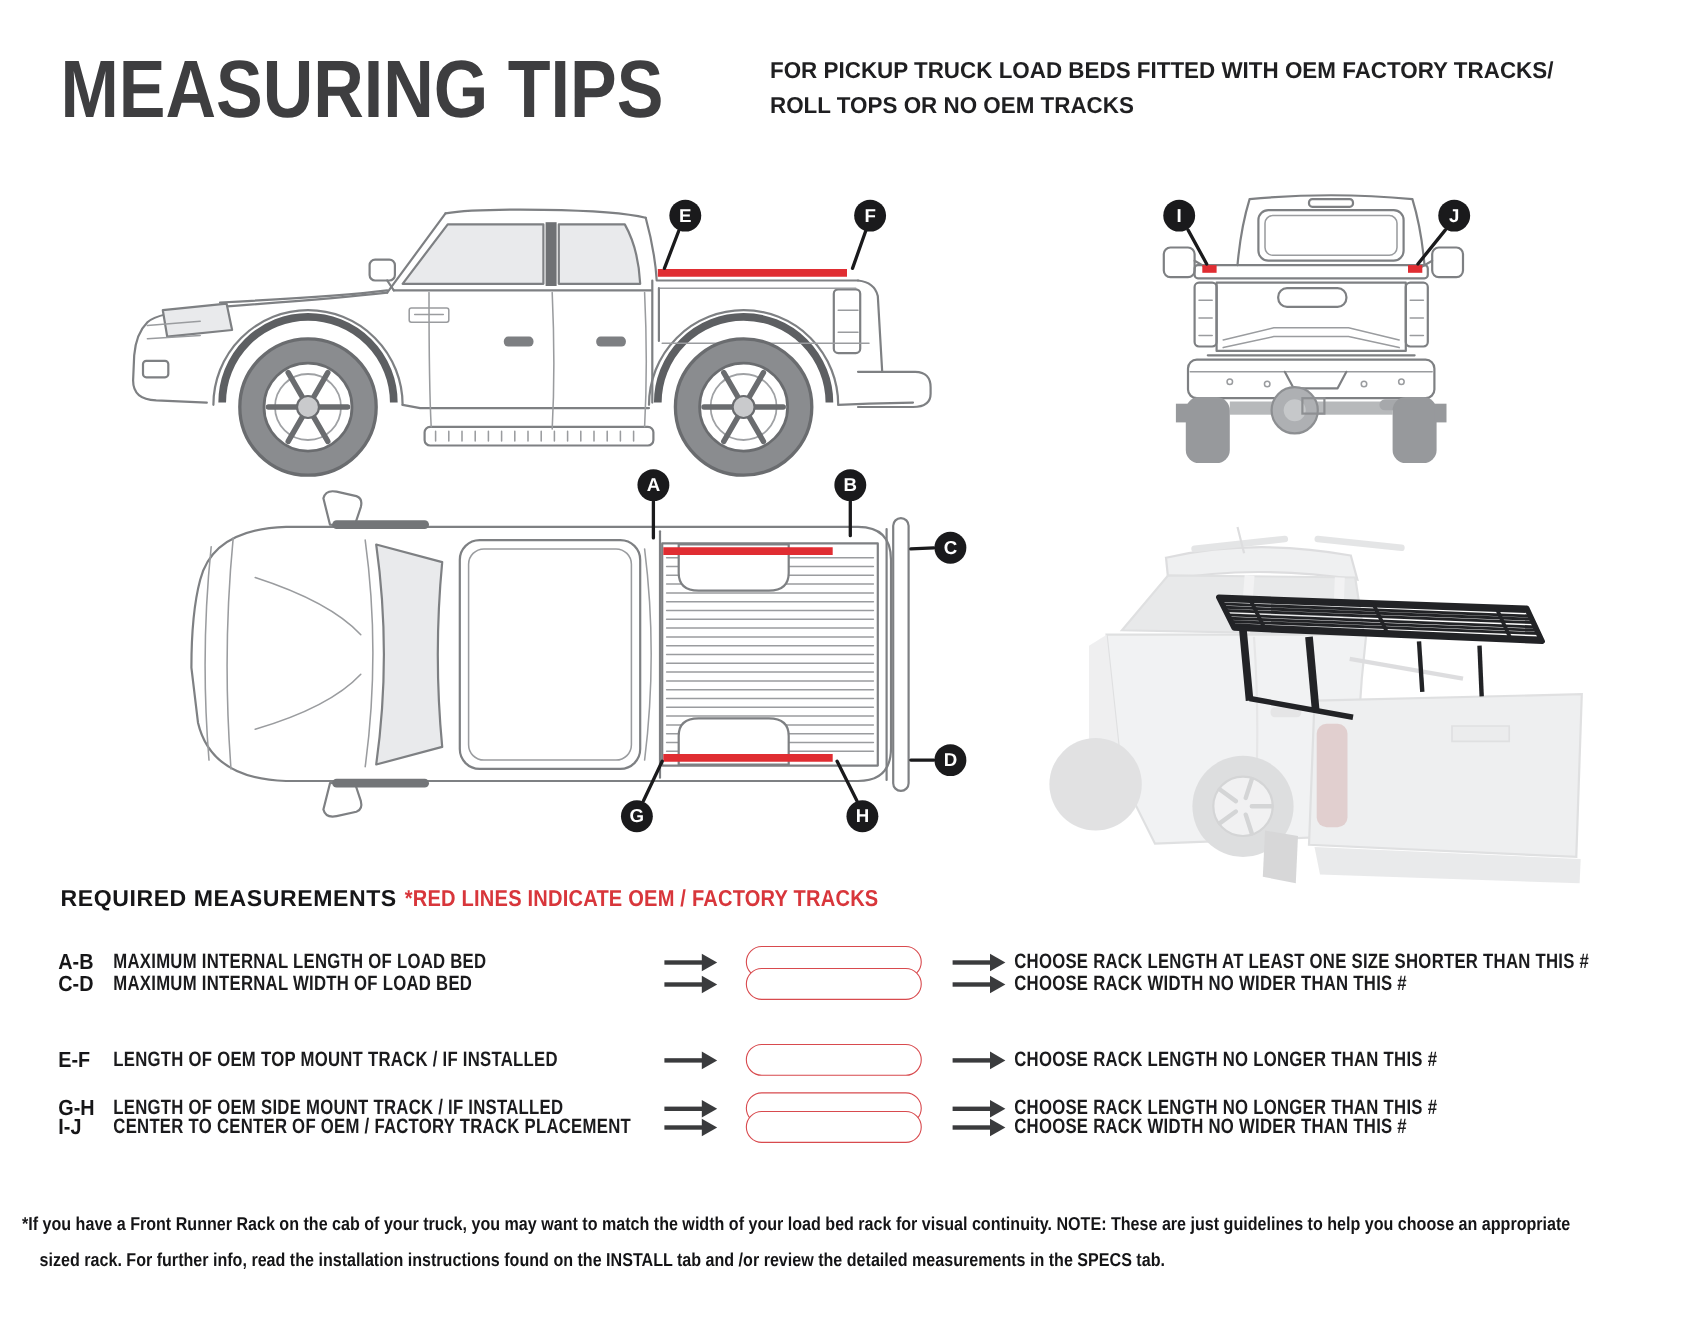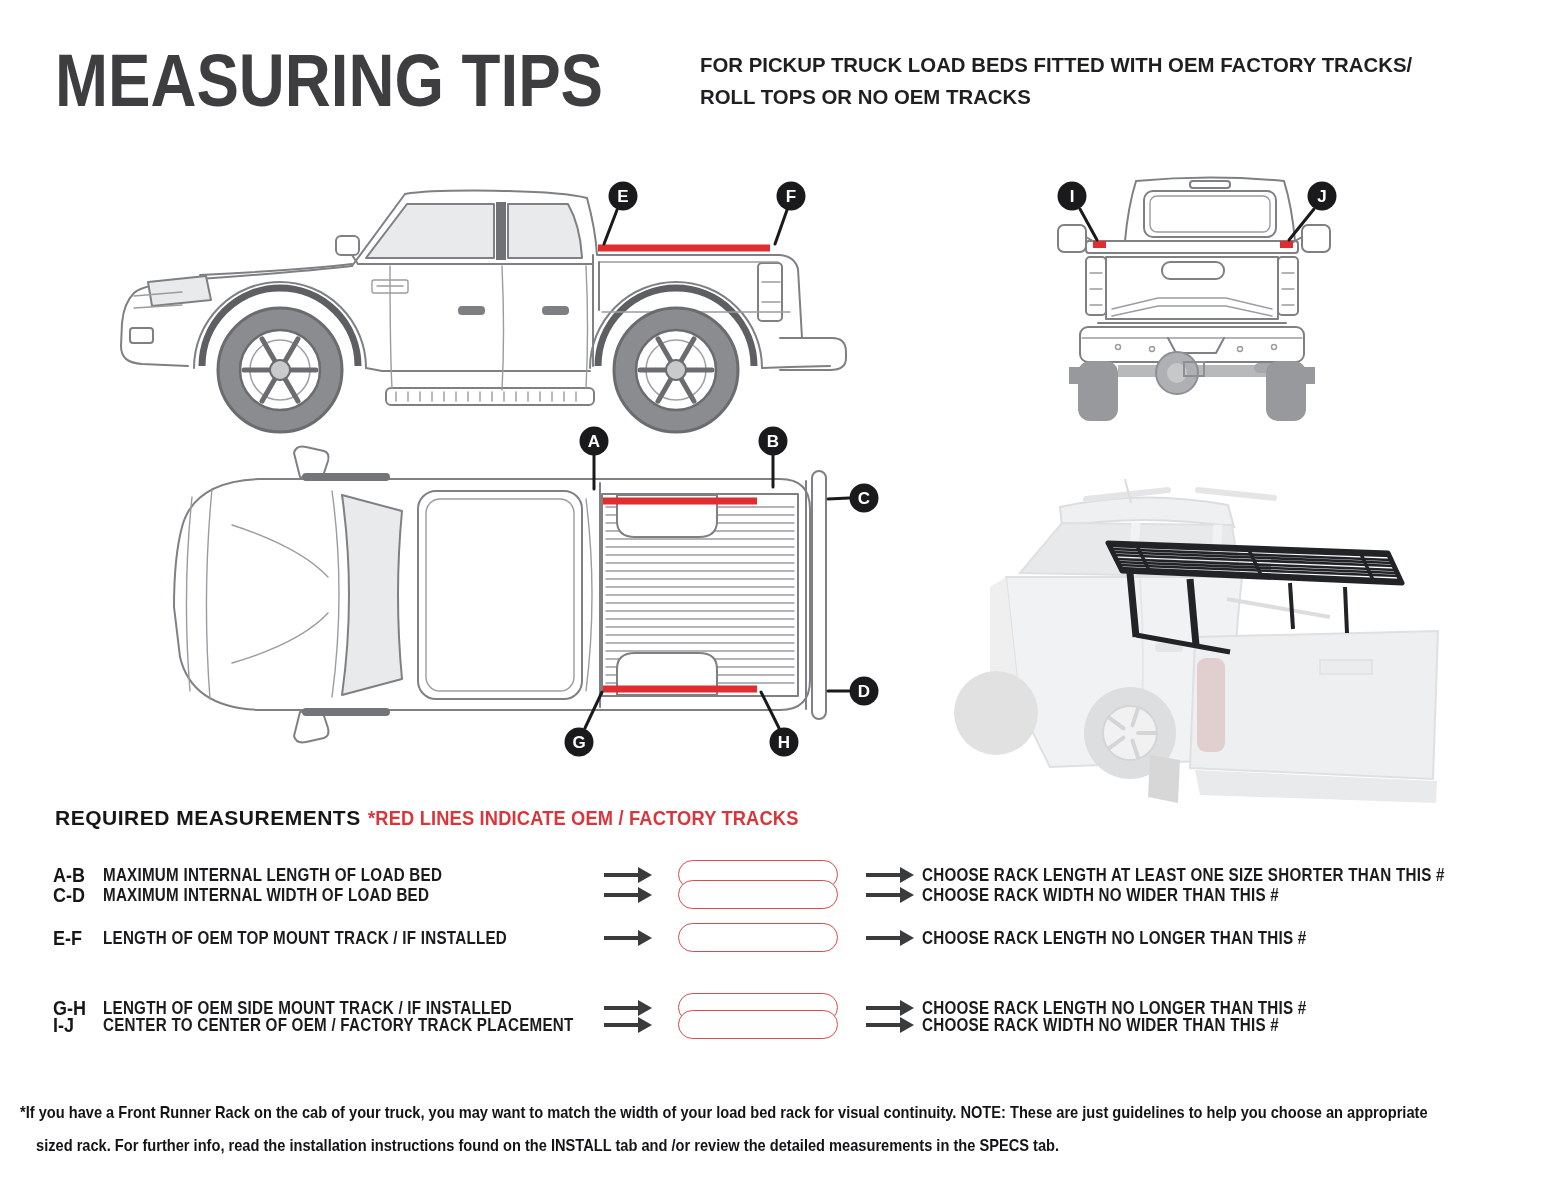--- a/index.html
+++ b/index.html
@@ -345,21 +345,21 @@
       <span class="shaft"></span>
       <span class="head"></span>
     </span>
   <span class="pill"></span>
   <span class="arrow a2">
       <span class="shaft"></span>
       <span class="head"></span>
     </span>
   <span class="m-instr">CHOOSE RACK WIDTH NO WIDER THAN THIS #</span>
 </div>
-<div class="m-row" style="top:923px">
+<div class="m-row" style="top:949px">
   <span class="m-pair">E-F</span>
   <span class="m-desc">LENGTH OF OEM TOP MOUNT TRACK / IF INSTALLED</span>
   <span class="arrow a1">
       <span class="shaft"></span>
       <span class="head"></span>
     </span>
   <span class="pill"></span>
   <span class="arrow a2">
       <span class="shaft"></span>
       <span class="head"></span>

